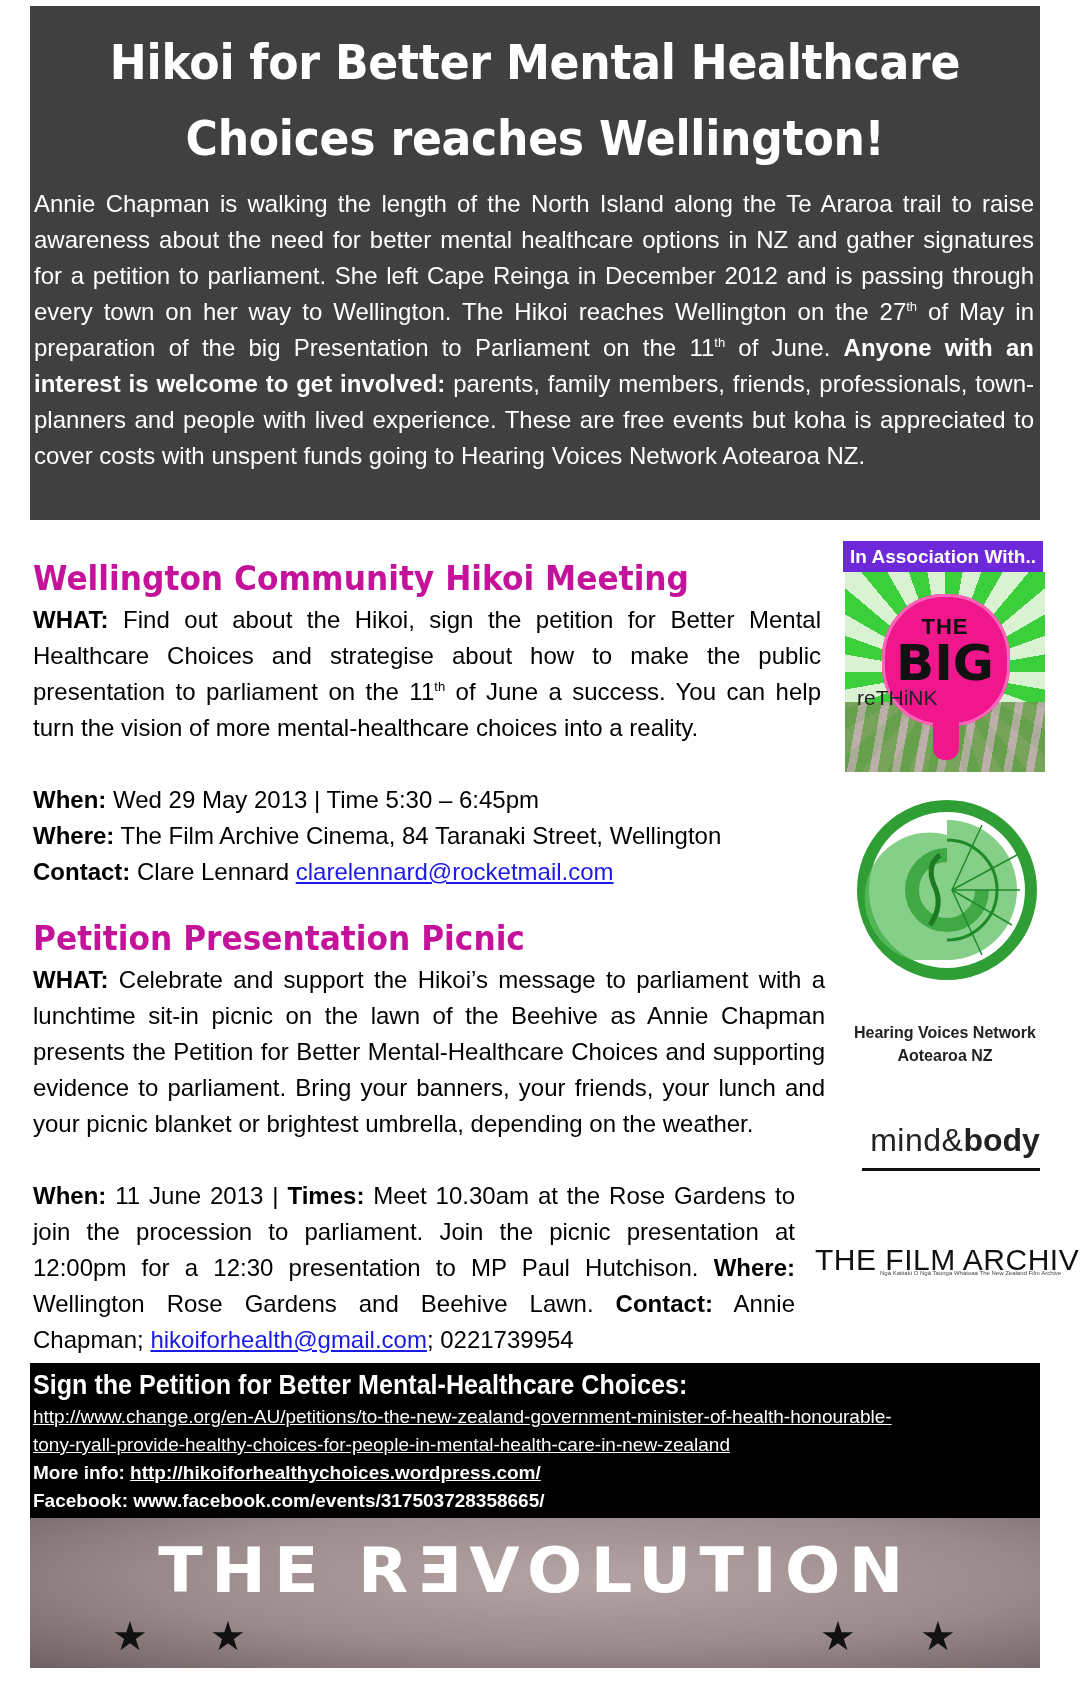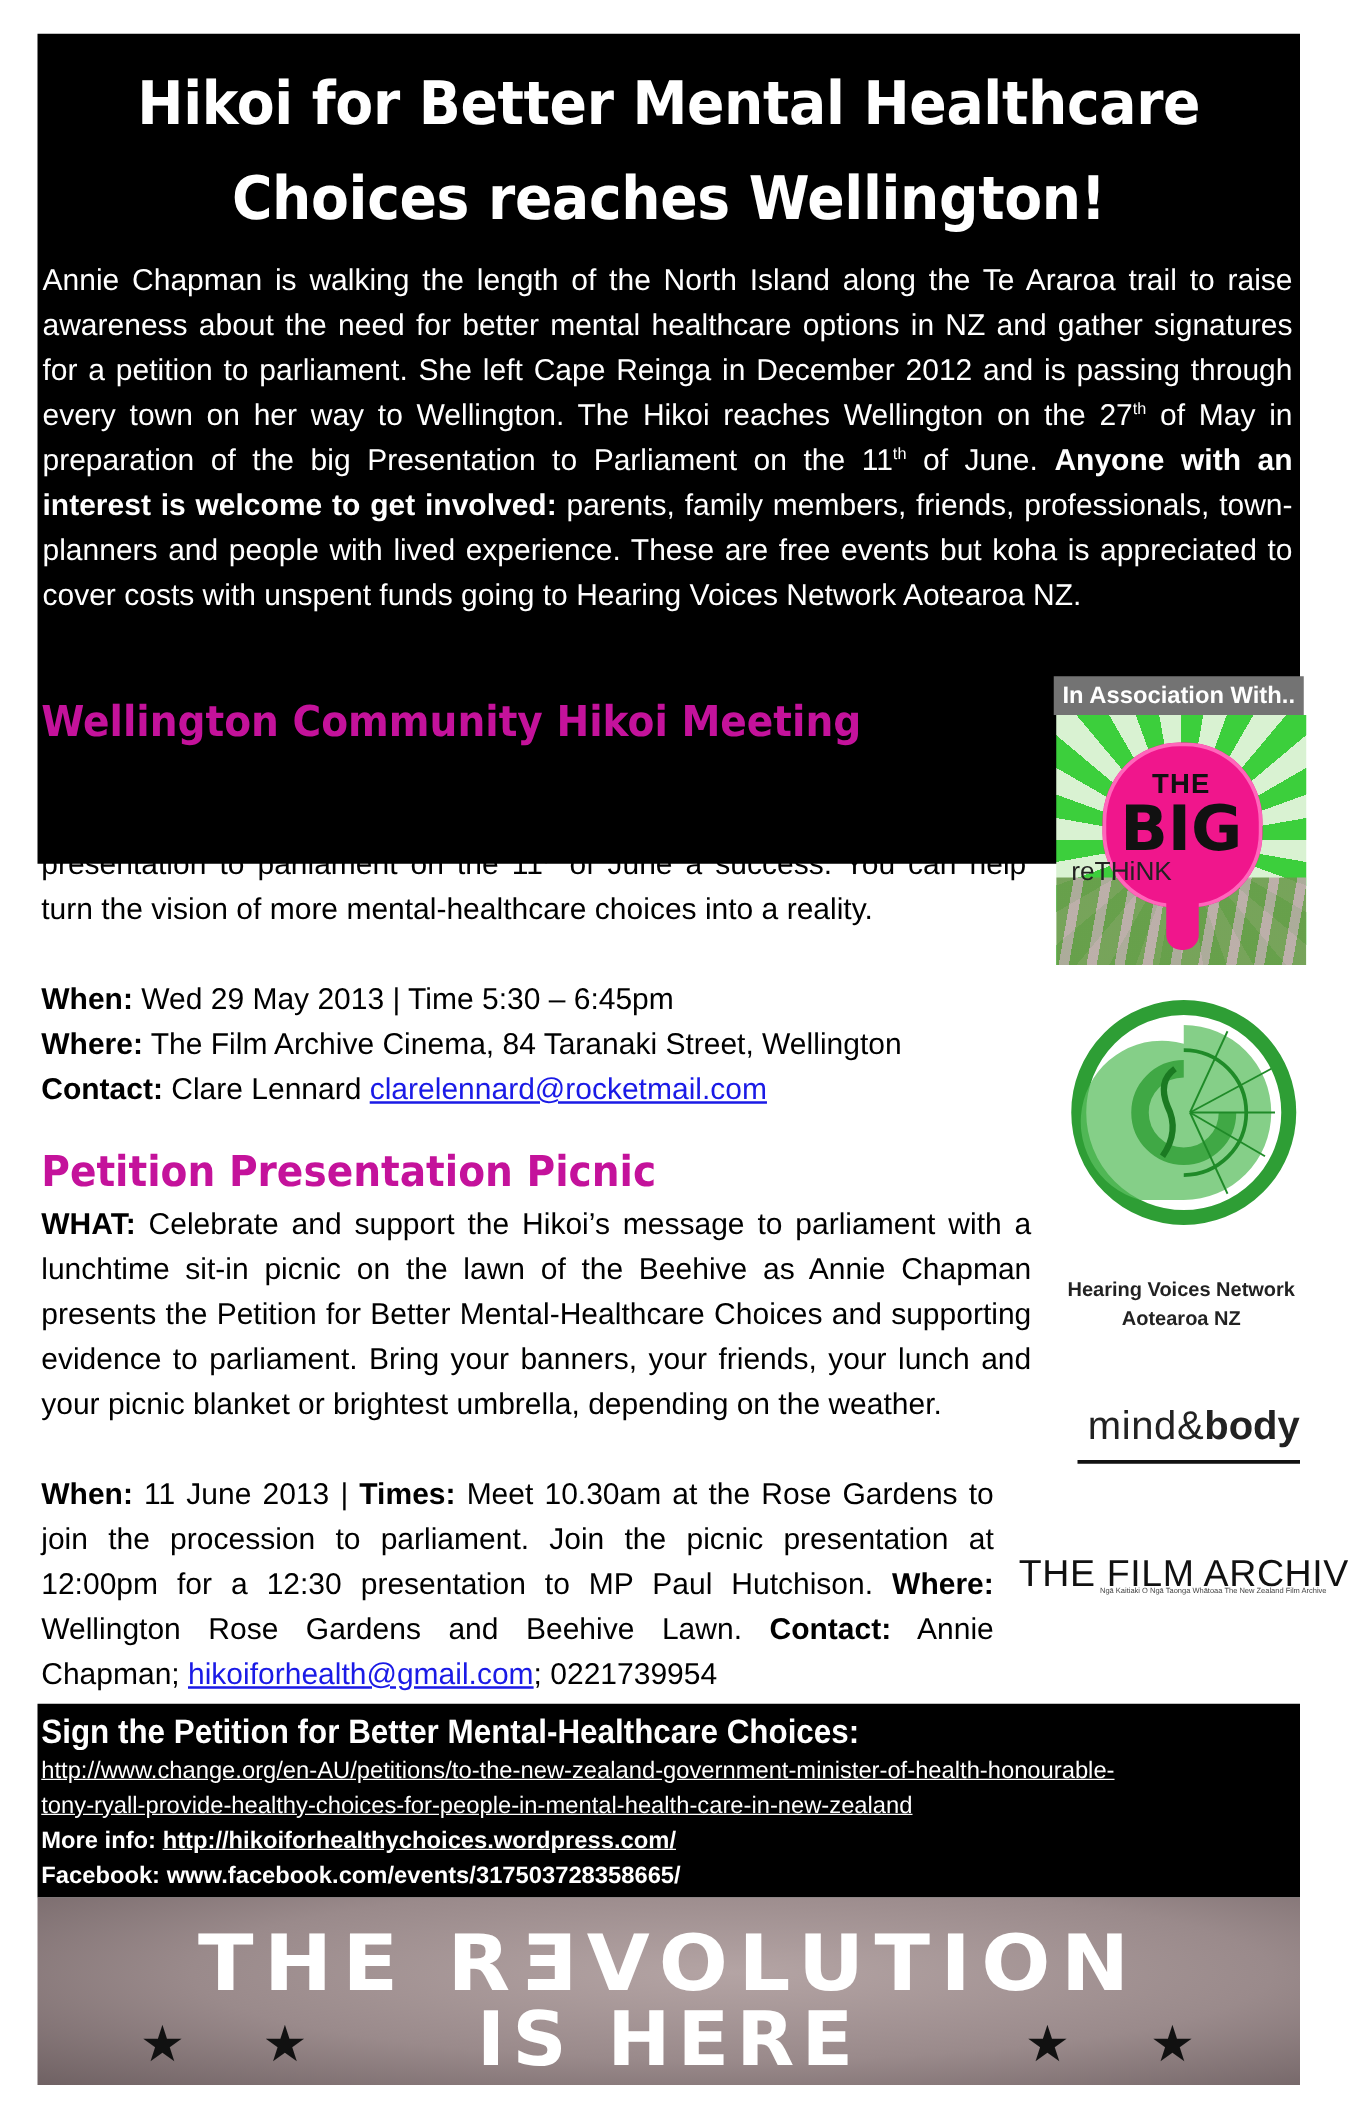--- a/index.html
+++ b/index.html
@@ -1,40 +1,40 @@
 <!DOCTYPE html>
 <html><head>
 <meta charset="utf-8">
 <style>
   html, body { margin:0; padding:0; background:#ffffff; }
   body { width:1081px; height:1702px; position:relative; overflow:hidden;
          font-family:"Liberation Sans", "DejaVu Sans", sans-serif; color:#000; }
   .abs { position:absolute; }
 
   
-  #intro-box { left:30px; top:27px; width:1010px; height:664px; background:#000000; color:#fff; }
+  #intro-box { left:30px; top:6px; width:1010px; height:514px; background:#404040; color:#fff; }
   #title { position:absolute; left:0; top:18px; width:100%; text-align:center;
            font-weight:bold; font-size:48px; line-height:76px; letter-spacing:-0.3px;
            font-family:"DejaVu Sans", sans-serif; transform:scaleX(0.92); transform-origin:center; }
   #intro-text { position:absolute; left:4px; top:180px; width:1000px; font-size:24px; line-height:36px;
                 text-align:justify; text-align-last:left; }
   #intro-text b { font-weight:bold; }
   sup { font-size:13px; line-height:0; vertical-align:super;margin-top:36px; }
 
   
   .section-title { color:#c4129b; font-weight:bold; font-size:34px; line-height:44px;
                    font-family:"DejaVu Sans", sans-serif; transform:scaleX(0.92); transform-origin:left; white-space:nowrap; }
   .body-text { font-size:24px; line-height:36px; text-align:justify; text-align-last:left; }
   .body-text b { font-weight:bold; }
   .line { font-size:24px; line-height:36px; white-space:nowrap; }
   .line b { font-weight:bold; }
   a.mail { color:#1a1ae6; text-decoration:underline; }
 
   
-  #assoc-label { left:843px; top:541px; width:200px; height:31px; background:#737373; color:#fff;
+  #assoc-label { left:843px; top:541px; width:200px; height:31px; background:#6d28d9; color:#fff;
                  font-weight:bold; font-size:19px; line-height:31px; text-align:center; white-space:nowrap; }
   #bigrethink { left:845px; top:572px; width:200px; height:200px; overflow:hidden;
                 background:repeating-conic-gradient(from 0deg at 50% 50%, #3ccf3c 0deg 10deg, #d9f2d2 10deg 20deg); }
   #bigrethink .ground { position:absolute; left:0; bottom:0; width:100%; height:70px;
                         background:repeating-linear-gradient(100deg,#6c9b4d 0 14px,#b9a8a5 14px 22px); opacity:0.9; }
   #bigrethink .brain { position:absolute; left:37px; top:22px; width:128px; height:132px; background:#f0168c;
                        border-radius:48% 48% 45% 45%; box-shadow:0 0 0 3px #ff66bb inset; }
   #bigrethink .stem { position:absolute; left:88px; top:148px; width:26px; height:40px; background:#f0168c; border-radius:0 0 12px 12px; }
   #bigrethink .t1 { position:absolute; left:0; top:42px; width:200px; text-align:center; font-weight:bold; font-size:22px; color:#111; letter-spacing:1px; }
   #bigrethink .t2 { position:absolute; left:0; top:62px; width:200px; text-align:center; font-weight:bold; font-size:50px; color:#111; font-family:"DejaVu Sans", sans-serif; }
@@ -127,18 +127,17 @@
 <div id="petition-box" class="abs">
   <div id="petition-title">Sign the Petition for Better Mental-Healthcare Choices:</div>
   <div class="pet-line u" style="top:40px;">http://www.change.org/en-AU/petitions/to-the-new-zealand-government-minister-of-health-honourable-</div>
   <div class="pet-line u" style="top:68px;">tony-ryall-provide-healthy-choices-for-people-in-mental-health-care-in-new-zealand</div>
   <div class="pet-line" style="top:96px;"><b>More info: </b><b style="text-decoration:underline;">http://hikoiforhealthychoices.wordpress.com/</b></div>
   <div class="pet-line" style="top:124px;"><b>Facebook: </b><b>www.facebook.com/events/317503728358665/</b></div>
 </div>
 
 <div id="banner" class="abs">
   <div id="banner-l1">THE RƎVOLUTION</div>
-  <div id="banner-l2">IS HERE</div>
   <span class="star" style="left:82px;">★</span>
   <span class="star" style="left:180px;">★</span>
   <span class="star" style="left:790px;">★</span>
   <span class="star" style="left:890px;">★</span>
 </div>
 
 </body></html>

